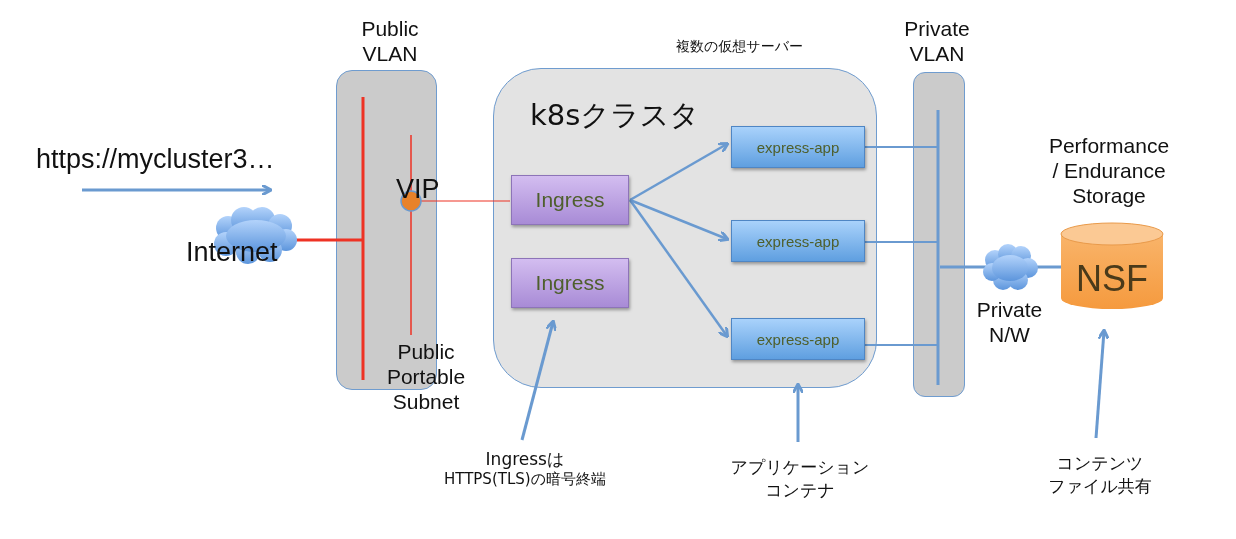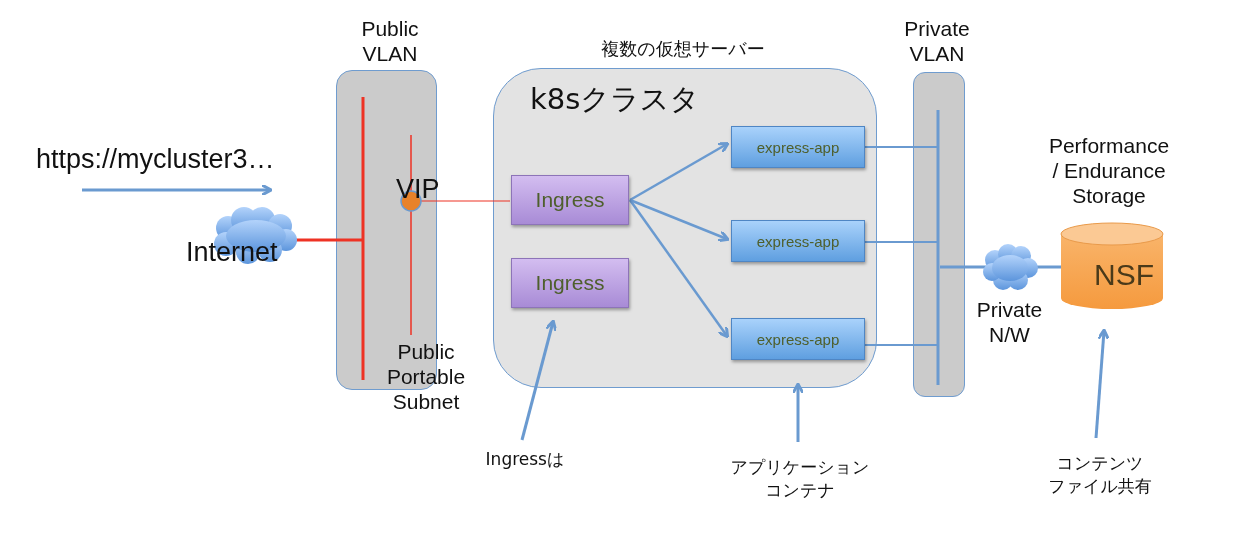--- a/index.html
+++ b/index.html
@@ -24,23 +24,23 @@
 </style>
 </head>
 <body>
 
 <div class="lbl small" style="left:350px; top:16px; width:80px;">
   <div>Public</div>
   <div>VLAN</div>
 </div>
 <div class="vlan" style="left:336px; top:70px; width:101px; height:320px;"></div>
 
-<div class="lbl jp" style="left:543px; top:38px; width:280px; font-size:18px;">複数の仮想サーバー</div>
+<div class="lbl jp" style="left:523px; top:38px; width:280px; font-size:14px;text-align:right;">複数の仮想サーバー</div>
 <div class="cluster" style="left:493px; top:68px; width:384px; height:320px;"></div>
-<div class="lbl" style="left:530px; top:82px; font-size:29px; font-family:'DejaVu Sans', sans-serif;">k8sクラスタ</div>
+<div class="lbl" style="left:530px; top:98px; font-size:29px; font-family:'DejaVu Sans', sans-serif;">k8sクラスタ</div>
 
 <div class="lbl small" style="left:897px; top:16px; width:80px;">
   <div>Private</div>
   <div>VLAN</div>
 </div>
 <div class="vlan" style="left:913px; top:72px; width:52px; height:325px; border-radius:12px;"></div>
 
 <svg class="overlay" width="1236" height="539">
   <defs>
     <marker id="ah" markerWidth="10" markerHeight="10" refX="8" refY="5" orient="auto" markerUnits="userSpaceOnUse">
@@ -139,29 +139,30 @@
   </div>
 <div class="app" style="left:731px; top:318px;">
     <span>express-app</span>
   </div>
 
 <div class="lbl small" style="left:1044px; top:133px; width:130px;">
   <div>Performance</div>
   <div>/ Endurance</div>
   <div>Storage</div>
 </div>
-<div class="lbl" style="left:1061px; top:257px; width:102px; font-size:30px; color:#4a3a1a;padding-left:12px;">NSF</div>
+<div class="lbl" style="left:1061px; top:257px; width:102px; font-size:36px; color:#4a3a1a;">NSF</div>
 
 <div class="lbl small" style="left:972px; top:297px; width:75px;">
   <div>Private</div>
   <div>N/W</div>
 </div>
 
 <div class="lbl jp" style="left:410px; top:448px; width:230px; line-height:1.3;">
   <div>Ingressは</div>
+  <div style="font-size:15px;">HTTPS(TLS)の暗号終端</div>
 </div>
 <div class="lbl jp" style="left:710px; top:456px; width:180px; line-height:1.35;">
   <div>アプリケーション</div>
   <div>コンテナ</div>
 </div>
 <div class="lbl jp" style="left:1030px; top:452px; width:140px; line-height:1.35;">
   <div>コンテンツ</div>
   <div>ファイル共有</div>
 </div>
 

